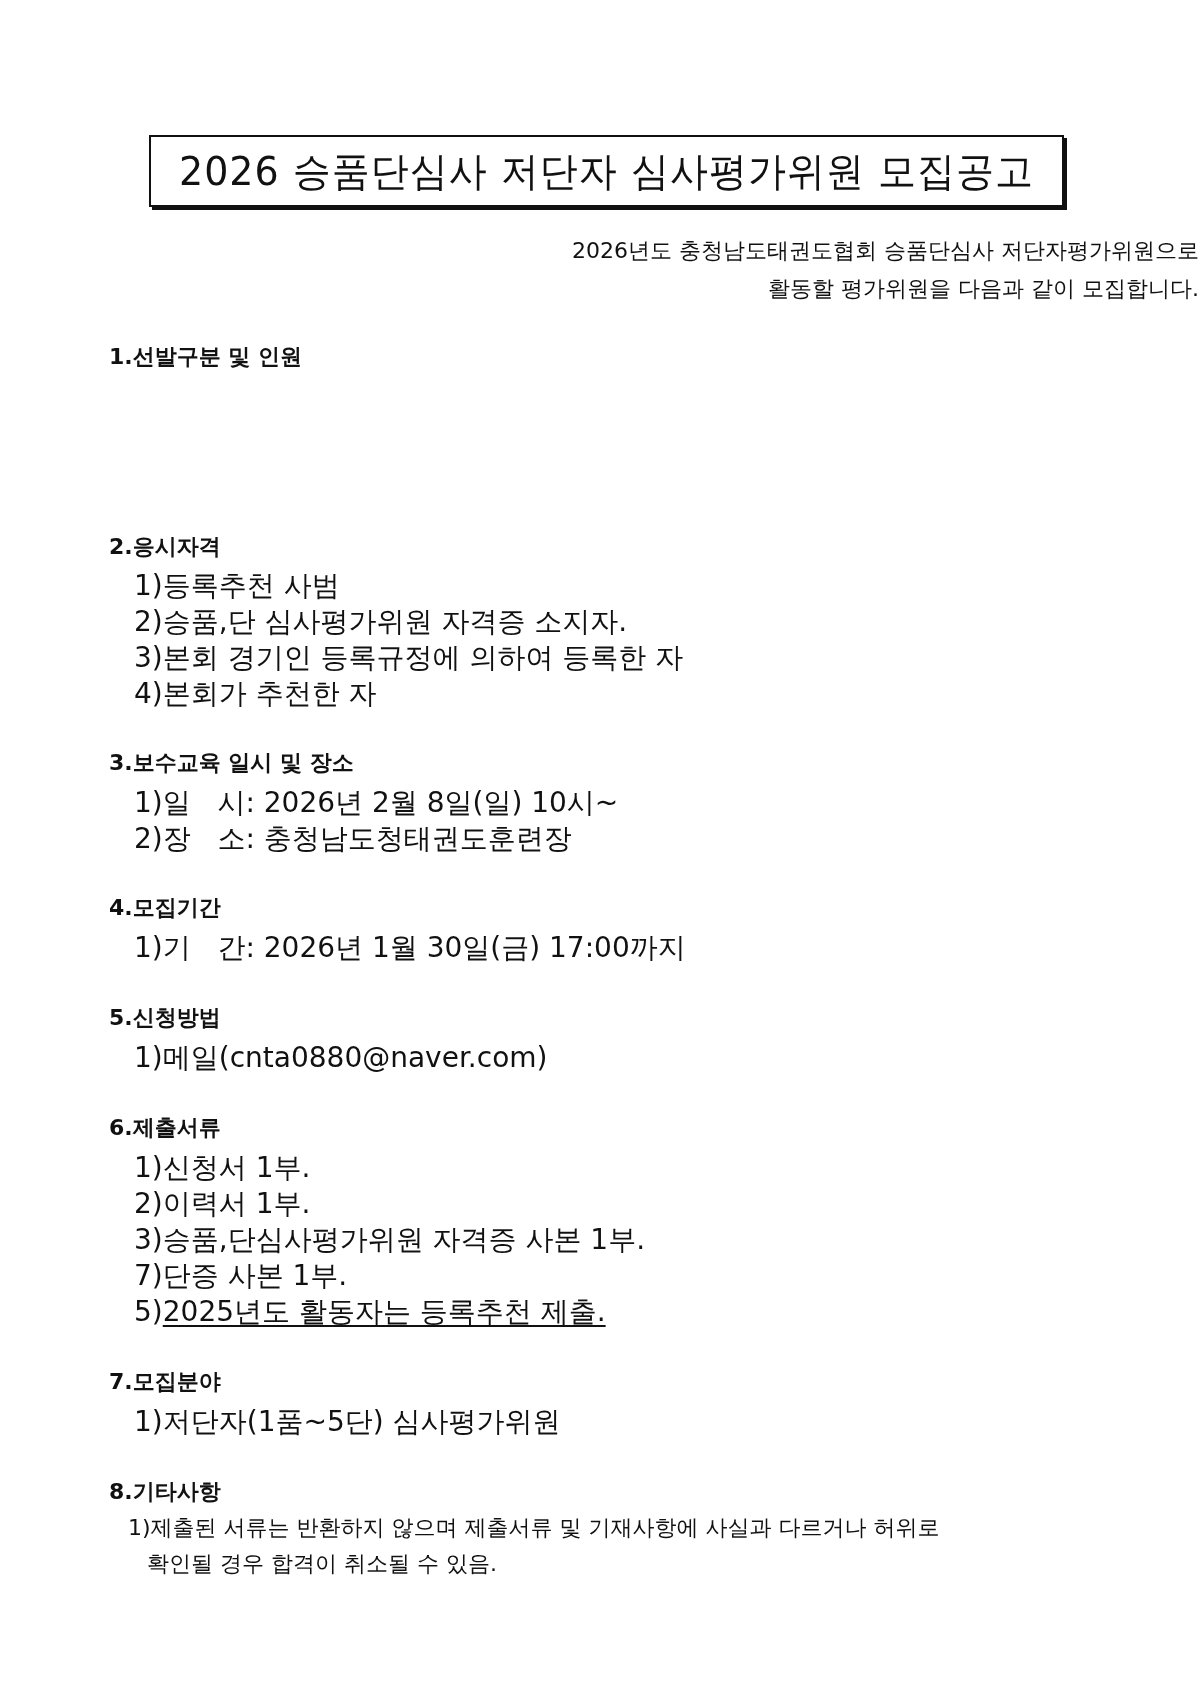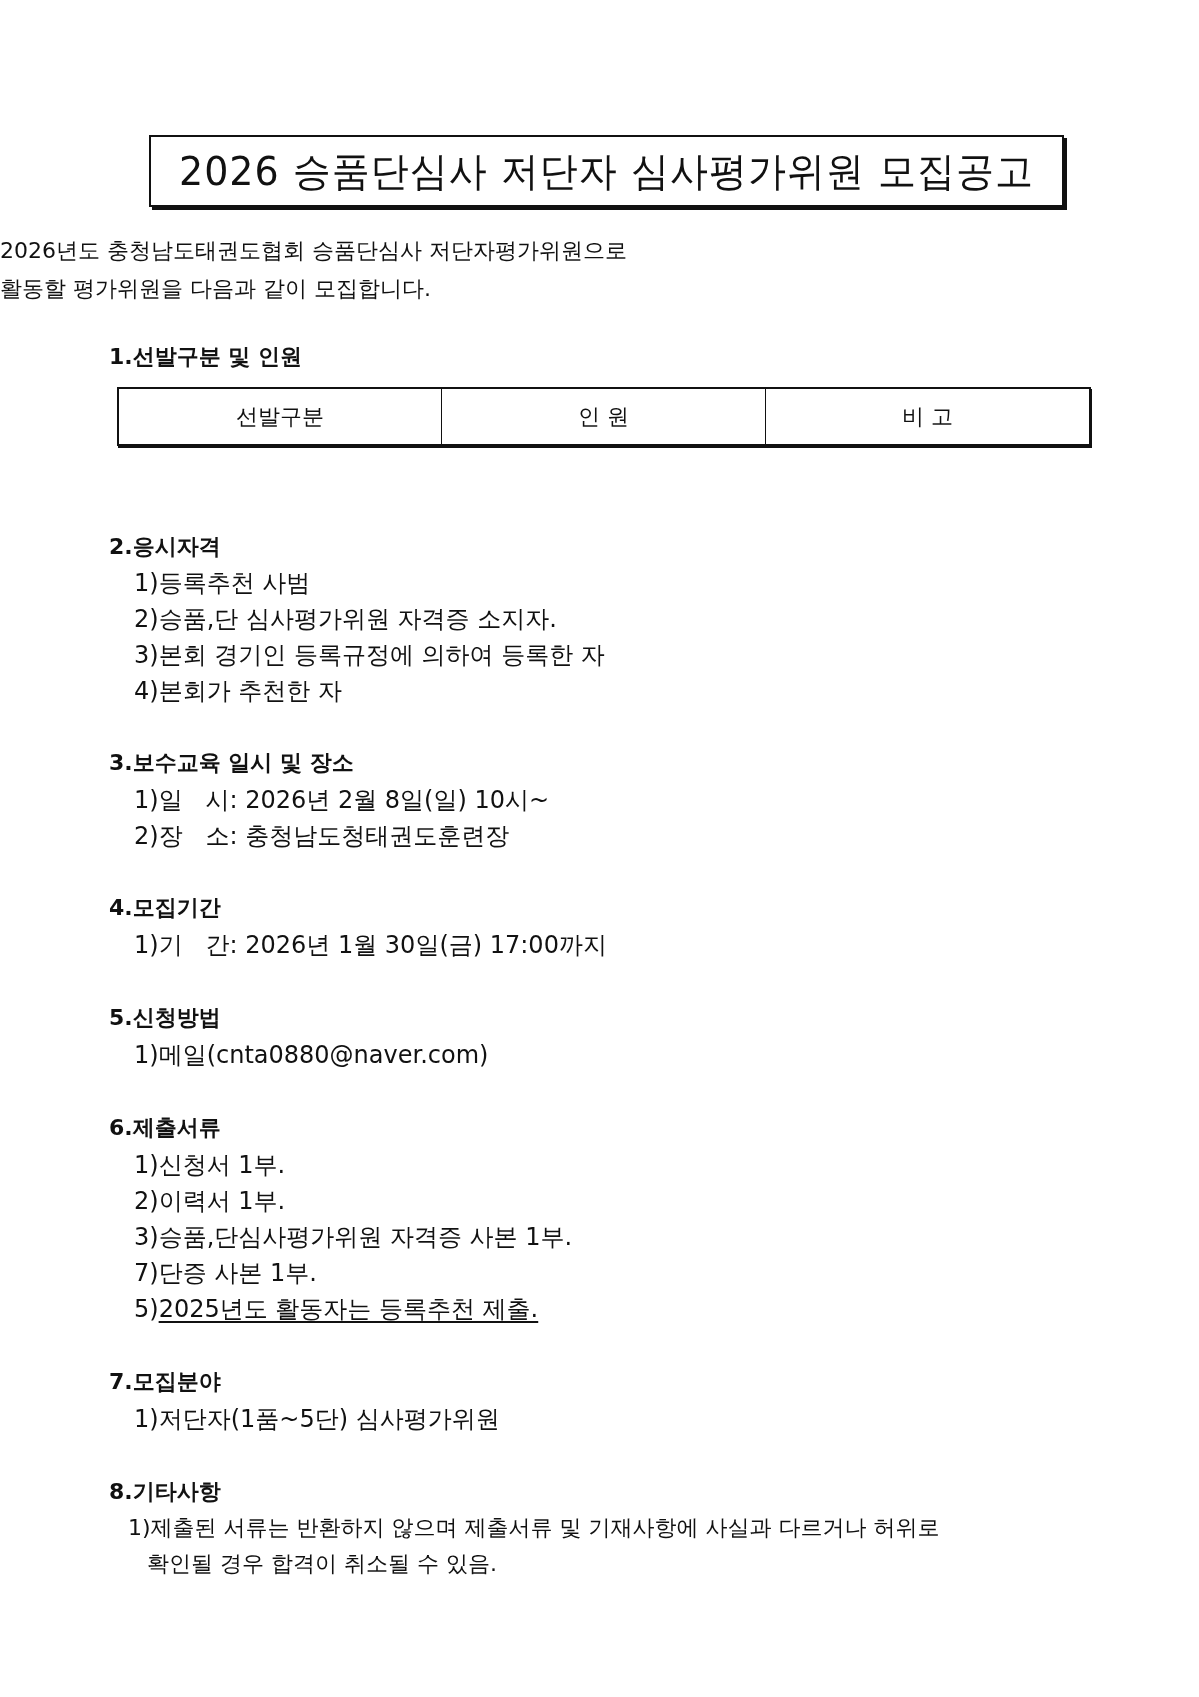--- a/index.html
+++ b/index.html
@@ -15,29 +15,29 @@
     box-sizing: border-box;
     margin-top: 10px;
   }
   .title-text {
     font-family: "DejaVu Sans", "Liberation Sans", sans-serif;
     font-size: 38px; letter-spacing: 1px; font-weight: normal;
     transform: scaleY(1.05);
   }
   .intro {
     position: absolute; left: 0; width: 1199px; top: 232px;
-    text-align: left; font-size: 22px; line-height: 38px;
+    text-align: right; font-size: 22px; line-height: 38px;
     font-family: "DejaVu Sans", "Liberation Sans", sans-serif;
   }
   .section-head {
     position: absolute; left: 109px; font-size: 22px; font-weight: bold;
     font-family: "DejaVu Sans", "Liberation Sans", sans-serif;
   }
   .item {
-    position: absolute; left: 134px; font-size: 24px;
+    position: absolute; left: 134px; font-size: 28px;
     font-family: "DejaVu Sans", "Liberation Sans", sans-serif;
     white-space: pre;
   }
   .underline { text-decoration: underline; text-underline-offset: 4px; }
   table.sel {
     position: absolute; left: 117px; top: 387px; width: 974px;
     border-collapse: collapse; box-shadow: 1px 2px 0 #111;
     font-family: "DejaVu Sans", "Liberation Sans", sans-serif;
   }
   table.sel td, table.sel th {
@@ -59,25 +59,20 @@
 </div>
 
 <div class="intro">
   <div>2026년도 충청남도태권도협회 승품단심사 저단자평가위원으로</div>
   <div>활동할 평가위원을 다음과 같이 모집합니다.</div>
 </div>
 
 <div class="section-head" style="top:342px;">1.선발구분 및 인원</div>
 <table class="sel">
   <tbody>
-      <tr>
-    <th style="width:33.3%">선발구분</th>
-    <th style="width:33.3%">인 원</th>
-    <th>비 고</th>
-  </tr>
 </tbody>
   </table>
 
 <div class="section-head" style="top:532px;">2.응시자격</div>
 <div class="item" style="top:567px;">1)등록추천 사범</div>
 <div class="item" style="top:603px;">2)승품,단 심사평가위원 자격증 소지자.</div>
 <div class="item" style="top:639px;">3)본회 경기인 등록규정에 의하여 등록한 자</div>
 <div class="item" style="top:675px;">4)본회가 추천한 자</div>
 
 <div class="section-head" style="top:748px;">3.보수교육 일시 및 장소</div>

